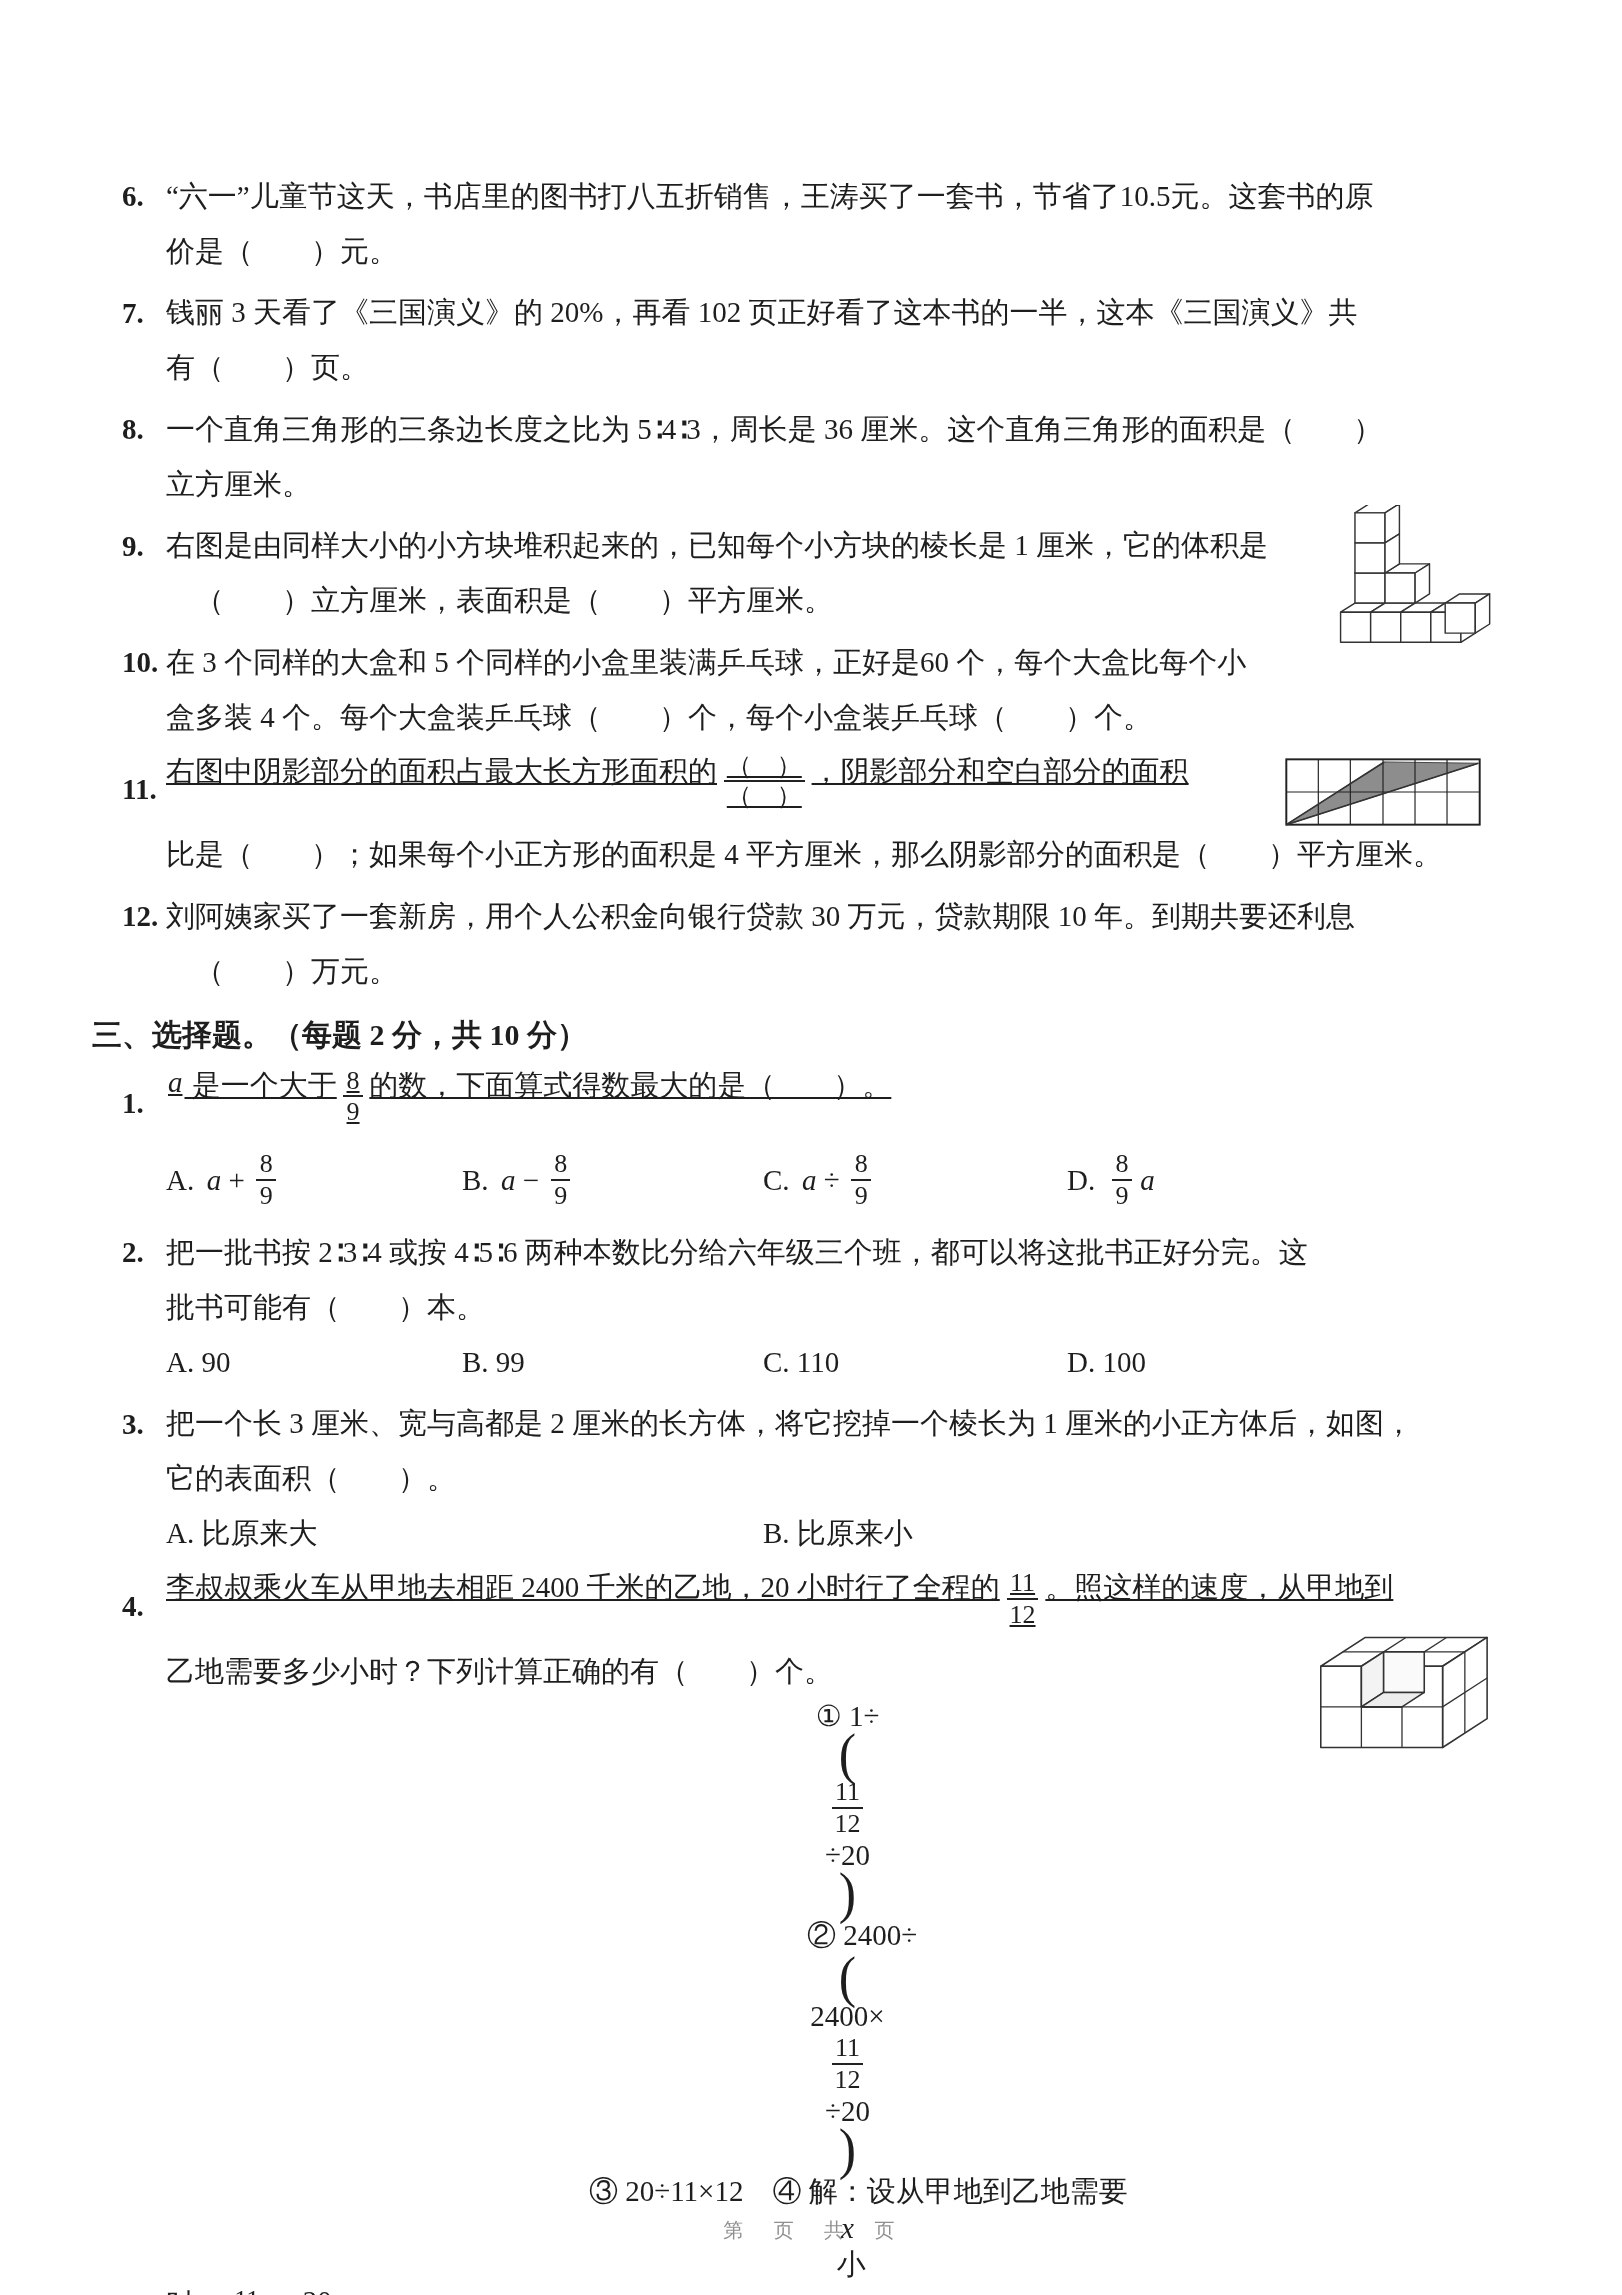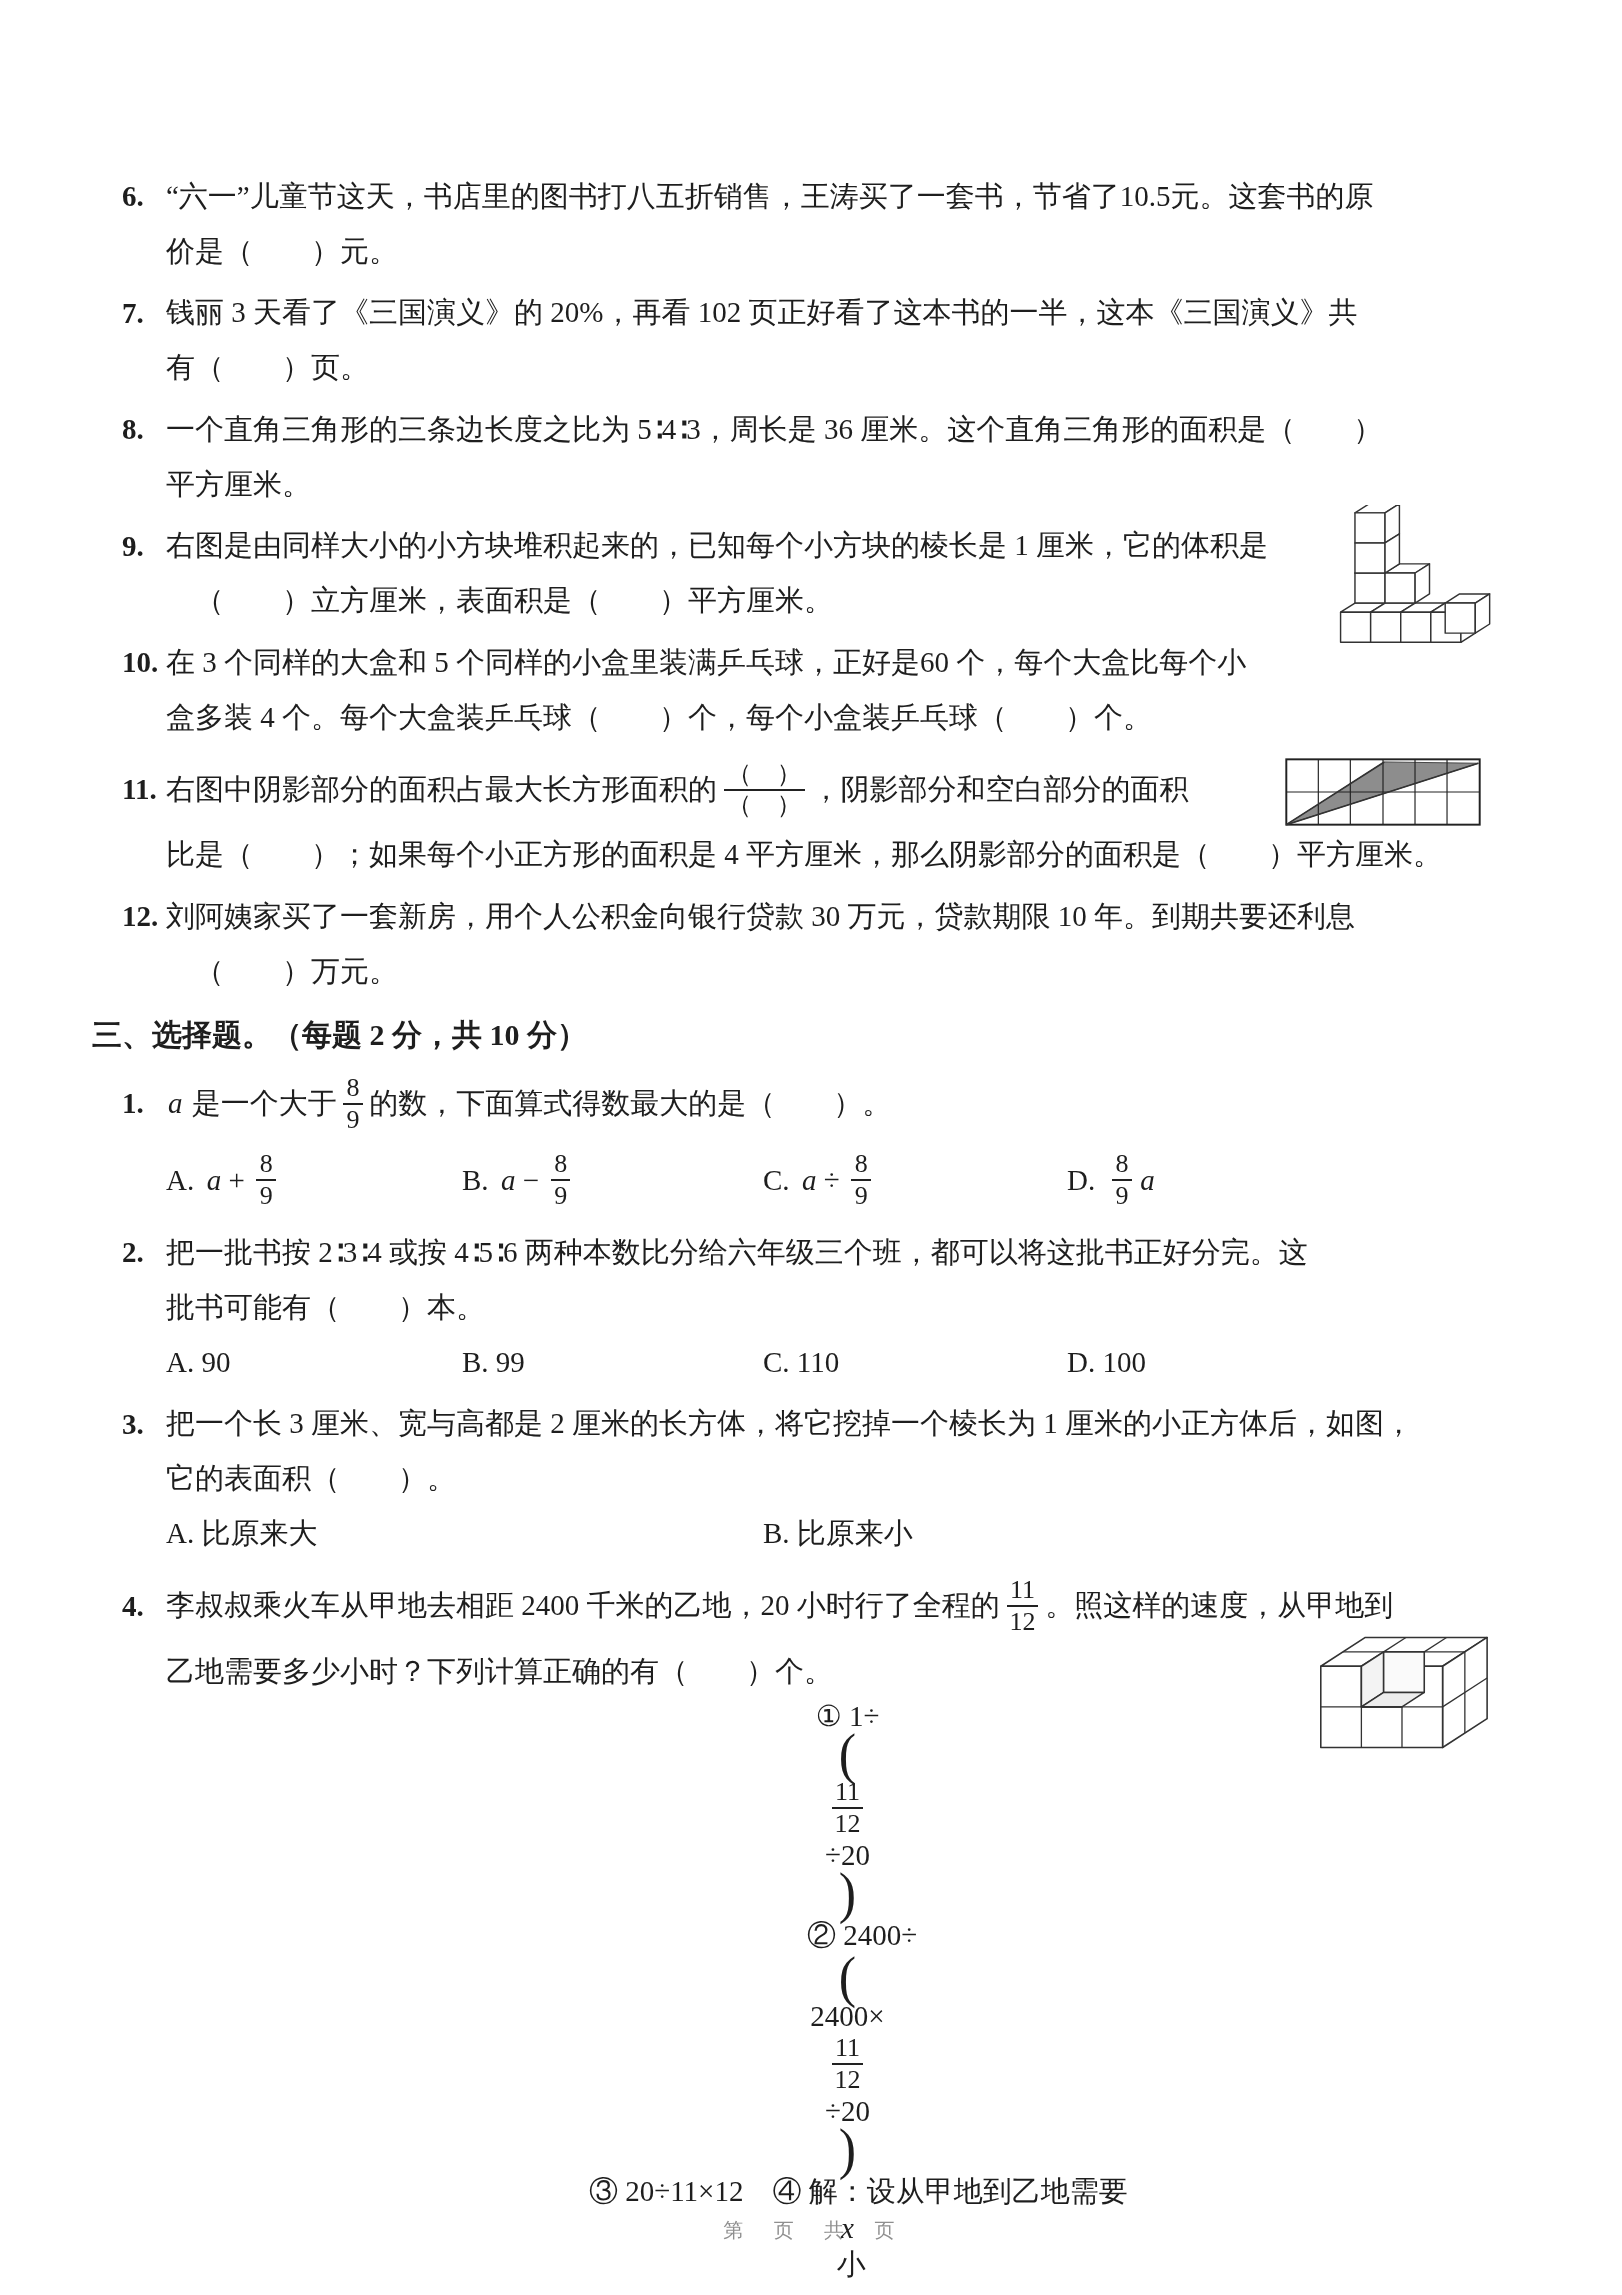--- a/index.html
+++ b/index.html
@@ -4,21 +4,21 @@
 <style>
   html,body{margin:0;padding:0;background:#6e6e6e;}
   .page{position:relative;width:1623px;height:2295px;background:#ffffff;overflow:hidden;
         font-family:"Liberation Serif","DejaVu Serif",serif;color:#1e1e1e;font-size:29px;}
   .content{position:absolute;left:122px;top:169px;width:1407px;}
   .q{display:flex;margin-bottom:6.5px;}
   .qno{flex:none;width:44px;font-weight:700;height:55px;display:flex;align-items:center;}
   .qno.tall{height:76px;}
   .qb{flex:1;min-width:0;}
   .ln{height:55px;display:flex;align-items:center;white-space:pre;}
-  .lnf{min-height:76px;display:flex;align-items:center;white-space:pre;}
+  .lnf{min-height:76px;display:flex;white-space:pre;text-decoration:underline;}
   .lneq{min-height:85px;display:flex;align-items:center;white-space:pre;flex-direction:column;}
   .indent{padding-left:29px;}
   .opts{height:55px;display:grid;grid-template-columns:296px 301px 304px 1fr;align-items:center;}
   .optsf{min-height:77px;display:grid;grid-template-columns:296px 301px 304px 1fr;align-items:center;}
   .opts2{height:55px;display:grid;grid-template-columns:597px 1fr;align-items:center;}
   .optcell{display:flex;align-items:center;white-space:pre;}
   .optlab{margin-right:10.5px;}
   .frac{display:inline-flex;flex-direction:column;align-items:center;margin:0 6.5px;
         line-height:1.15;font-size:26px;}
   .frac .fn{border-bottom:2px solid #222;padding:0 3.3px;}
@@ -63,21 +63,21 @@
       <div class="qb">
         <div class="ln">钱丽 3 天看了《三国演义》的 20%，再看 102 页正好看了这本书的一半，这本《三国演义》共</div>
         <div class="ln">有（　　）页。</div>
       </div>
     </div>
 
     <div class="q">
       <div class="qno">8.</div>
       <div class="qb">
         <div class="ln">一个直角三角形的三条边长度之比为 5∶4∶3，周长是 36 厘米。这个直角三角形的面积是（　　）</div>
-        <div class="ln">平方厘米。</div>
+        <div class="ln">立方厘米。</div>
       </div>
     </div>
 
     <div class="q">
       <div class="qno">9.</div>
       <div class="qb">
         <div class="ln">右图是由同样大小的小方块堆积起来的，已知每个小方块的棱长是 1 厘米，它的体积是</div>
         <div class="ln indent">（　　）立方厘米，表面积是（　　）平方厘米。</div>
       </div>
     </div>

